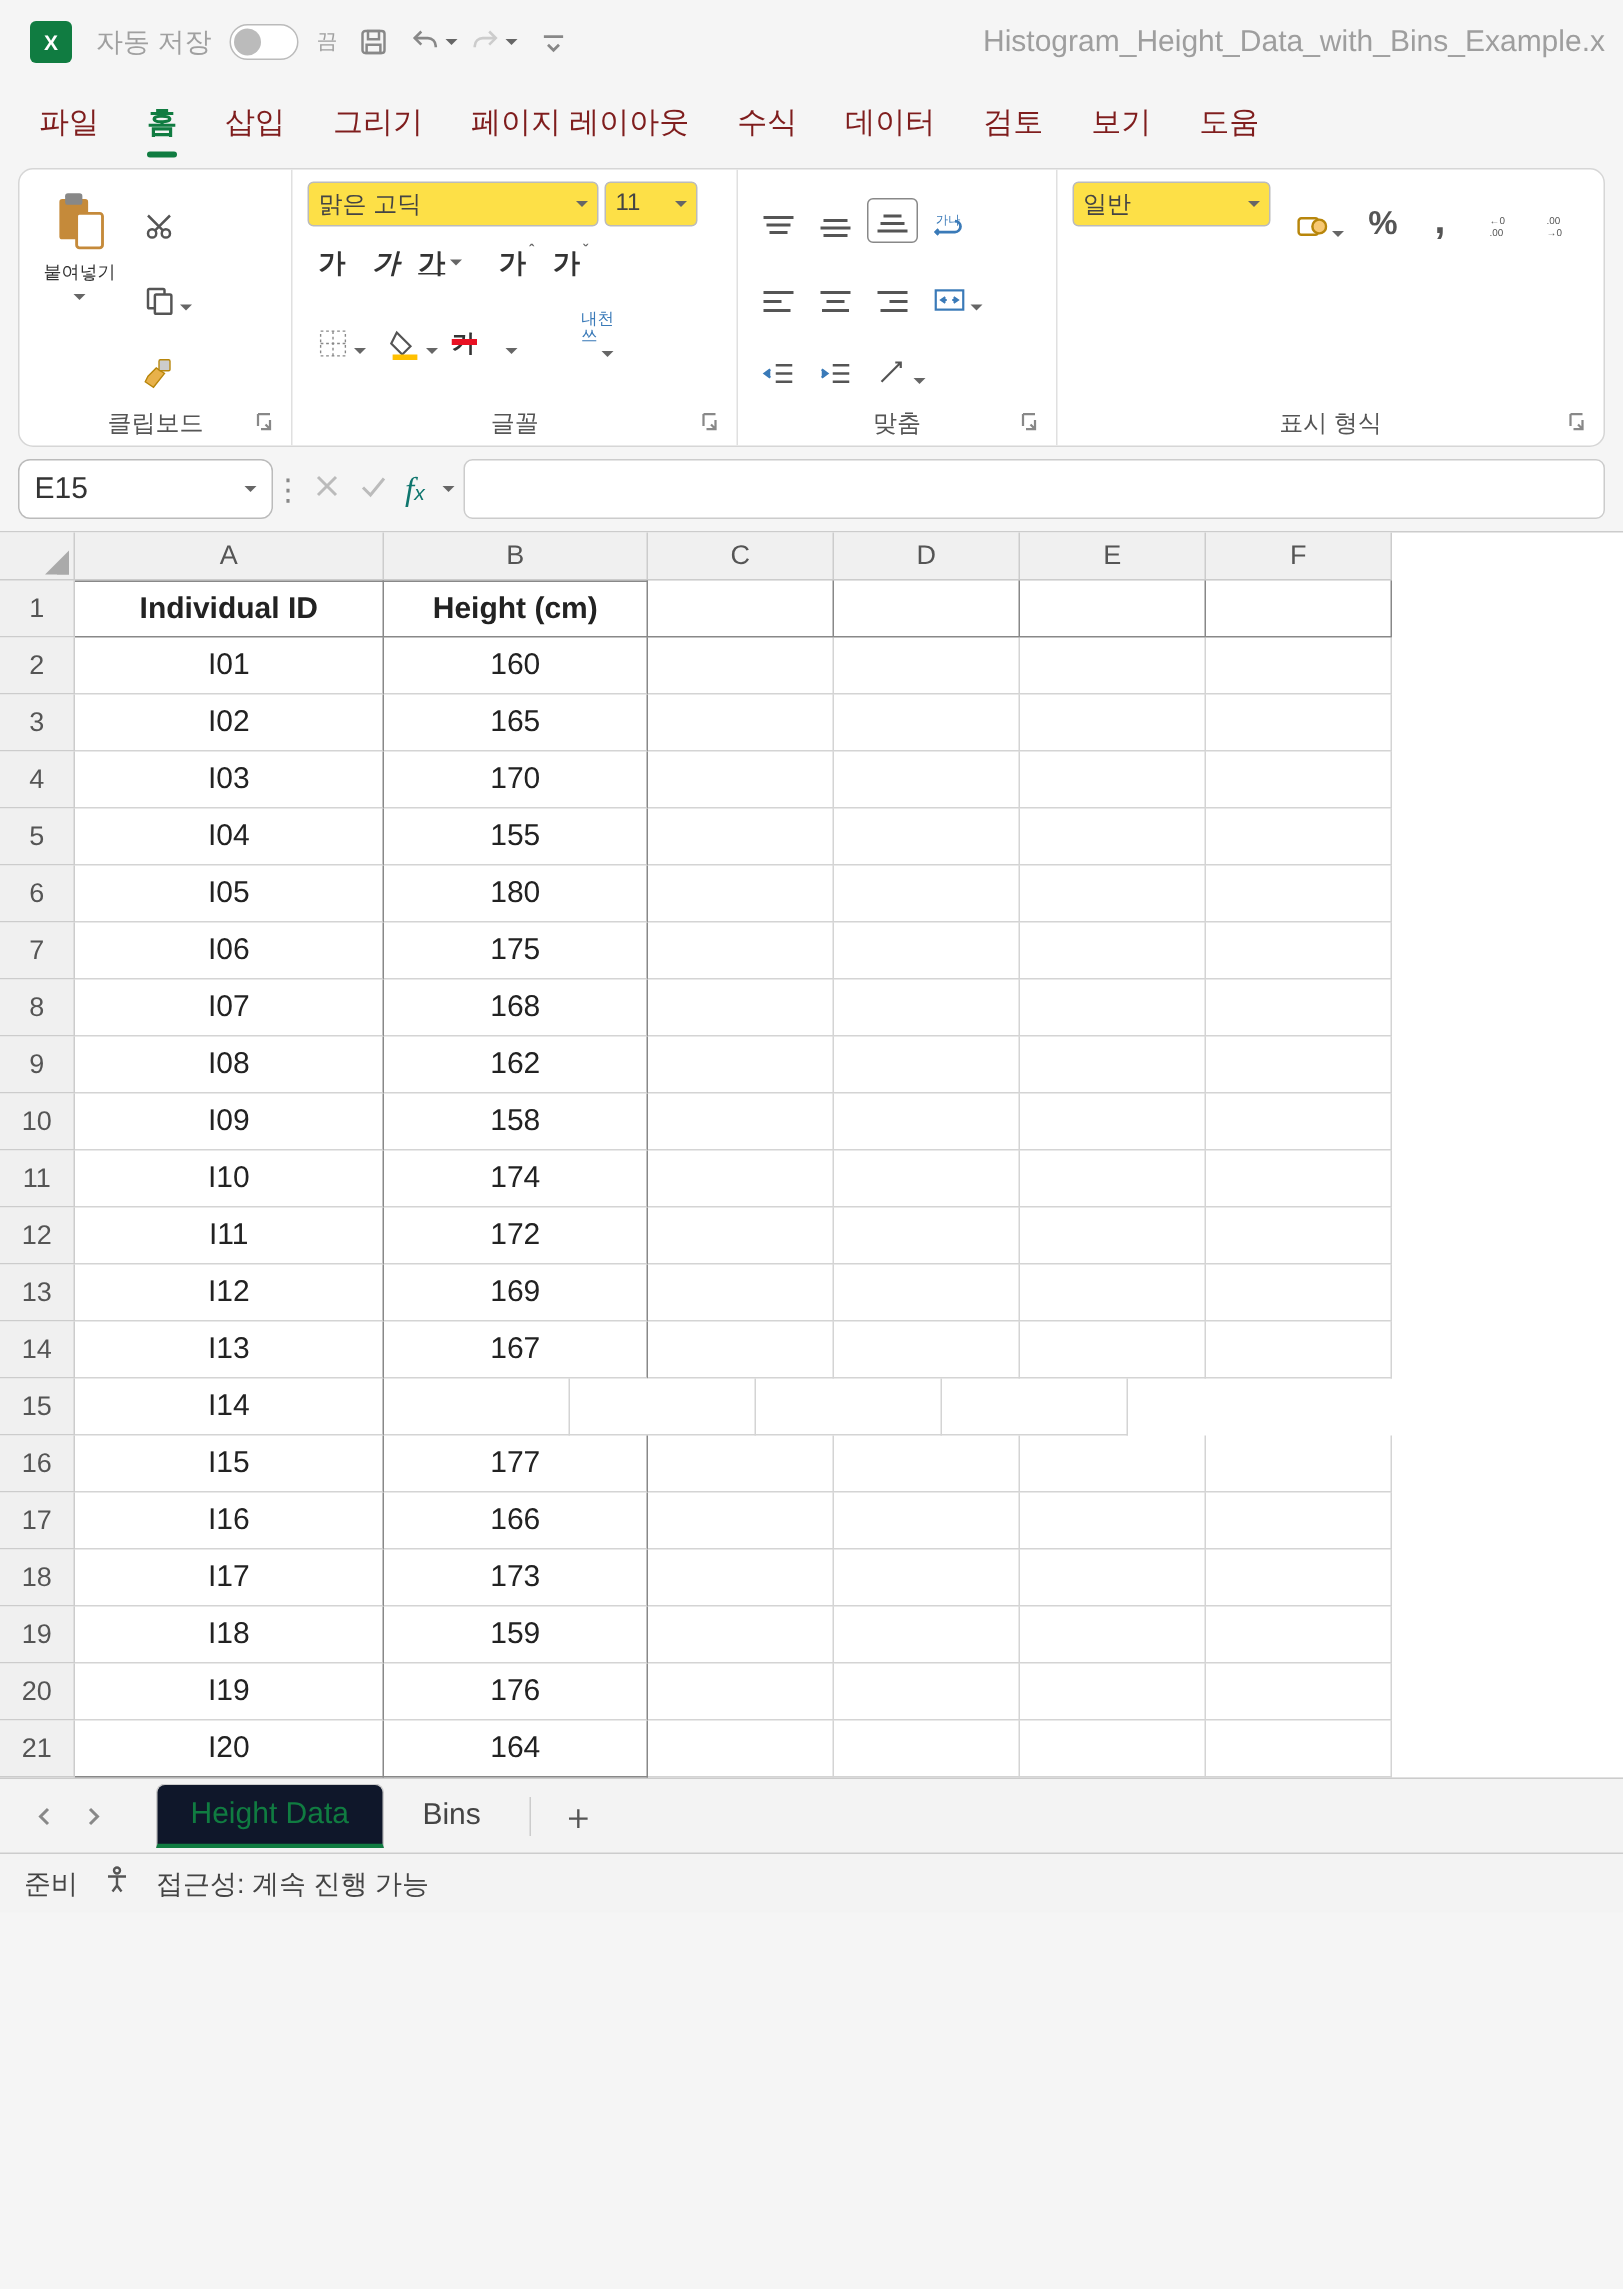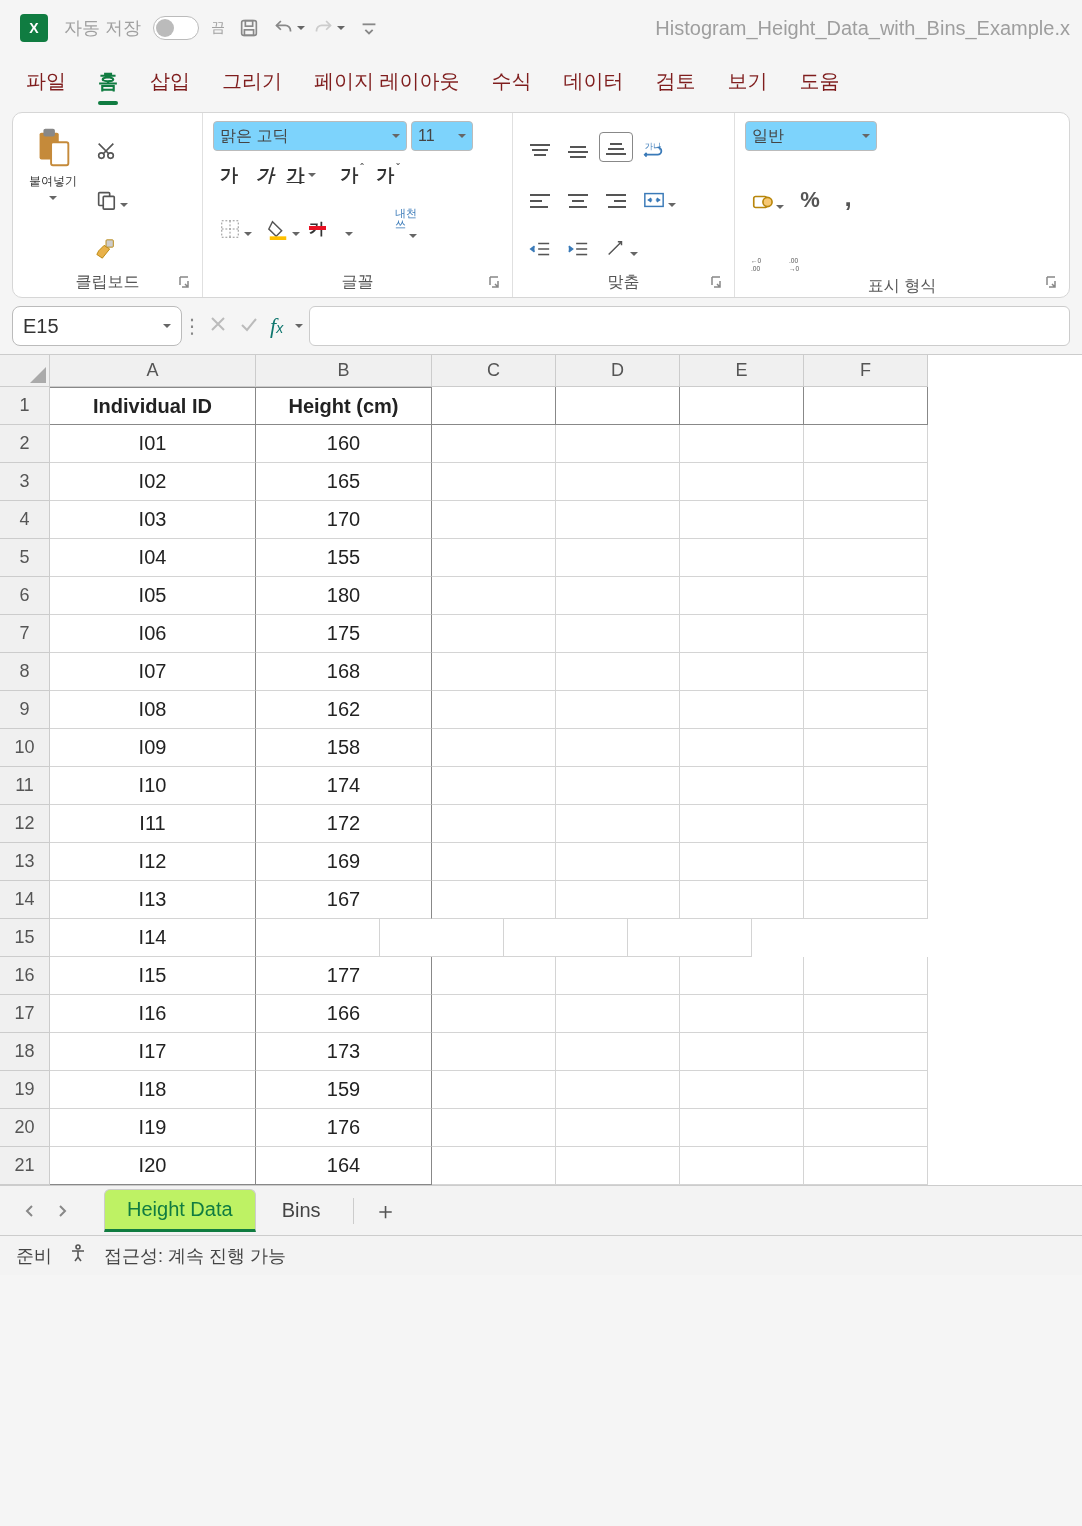--- a/index.html
+++ b/index.html
@@ -33,21 +33,21 @@
 
   .big-btn { display:flex; flex-direction:column; align-items:center; gap:2px; padding:4px 6px; }
   .big-btn svg{width:46px;height:46px;}
   .big-btn-label{font-size:12px;}
   .col { display:flex; flex-direction:column; gap:8px; }
   .sm-btn { width:34px;height:30px;display:flex;align-items:flex-end;justify-content:center;margin-top:11px; }
   .sm-btn svg{width:22px;height:22px;}
   .dd::after{content:"";border:4px solid transparent;border-top-color:#666;margin-left:3px;margin-top:4px;}
   .sm-btn.dd{width:44px;}
   .row{display:flex;gap:4px;align-items:center;}
-  .combo{border:1px solid #bbb;border-radius:4px;background:#7dd3fc;height:30px;display:flex;align-items:center;padding:0 6px;font-size:16px;color:#444;}
+  .combo{border:1px solid #bbb;border-radius:4px;background:#fde047;height:30px;display:flex;align-items:center;padding:0 6px;font-size:16px;color:#444;}
   .combo .chev{margin-left:auto;}
   .chev{width:0;height:0;border:4px solid transparent;border-top-color:#666;margin-top:4px;}
 
   .font-name{width:194px;}
   .font-size{width:62px;}
   .nf-name{width:132px;}
 
   .fbtn{width:32px;height:32px;display:flex;align-items:center;justify-content:center;font-size:18px;font-weight:700;color:#333;}
   .corner-chev{font-size:10px;color:#666;position:relative;top:-8px;left:2px;}
 
@@ -81,21 +81,21 @@
   .gridrow.r1 .cell.colA,.gridrow.r1 .cell.colB{border-top:1px solid #888;}
   .cell.colA.d{border-right:1px solid #888;}
   .cell.colB.d{border-right:1px solid #888;}
   .gridrow.last .cell.colA,.gridrow.last .cell.colB{border-bottom:1px solid #888;}
 
   
   .sheettabs{height:50px;background:#f3f3f3;border-top:1px solid #ccc;display:flex;align-items:center;padding:0 16px;gap:4px;}
   .nav-arrow{width:28px;height:28px;display:flex;align-items:center;justify-content:center;color:#888;}
   .nav-arrow svg{width:14px;height:14px;}
   .stab{padding:8px 22px;font-size:20px;color:#444;border-radius:6px 6px 0 0;cursor:pointer;}
-  .stab.active{background:#bef264;color:#107c41;border:1px solid #ccc;border-bottom:3px solid #107c41;}
+  .stab.active{background:#0f172a;color:#107c41;border:1px solid #ccc;border-bottom:3px solid #107c41;}
   .sep{width:1px;height:26px;background:#ccc;margin:0 6px;}
   .add-sheet{font-size:24px;color:#555;padding:0 10px;}
 
   
   .statusbar{height:40px;background:#f3f3f3;border-top:1px solid #ccc;display:flex;align-items:center;padding:0 16px;gap:16px;font-size:18px;color:#444;}
   .statusbar svg{width:20px;height:20px;}
 </style>
 </head>
 <body>
 
@@ -333,21 +333,21 @@
     </div>
     <div class="group-label-row">
           <span>맞춤</span>
       <span class="launcher"><svg viewBox="0 0 14 14">
               <path d="M2 2h8M2 2v8M10 6v6H4M10 12l-3-3"></path>
             </svg></span>
     </div>
   </div>
 
   <div class="ribbon-group" style="flex:1">
-    <div class="group-body" style="flex-direction:column;gap:21px">
+    <div class="group-body" style="flex-direction:row;gap:10px">
       <div class="row">
         <div class="combo nf-name">
               <span>일반</span>
               <span class="chev"></span>
             </div>
       </div>
       <div class="row">
         <div class="sm-btn dd">
               <svg viewBox="0 0 24 24" fill="none" stroke="#b8860b" stroke-width="1.8">
                 <rect x="3" y="6" width="14" height="12" rx="2"></rect>

